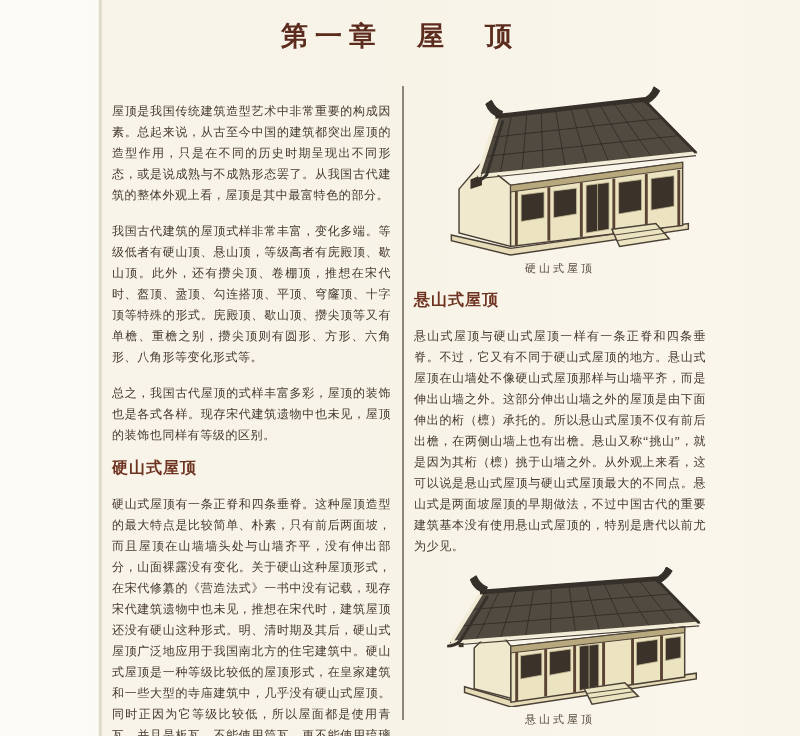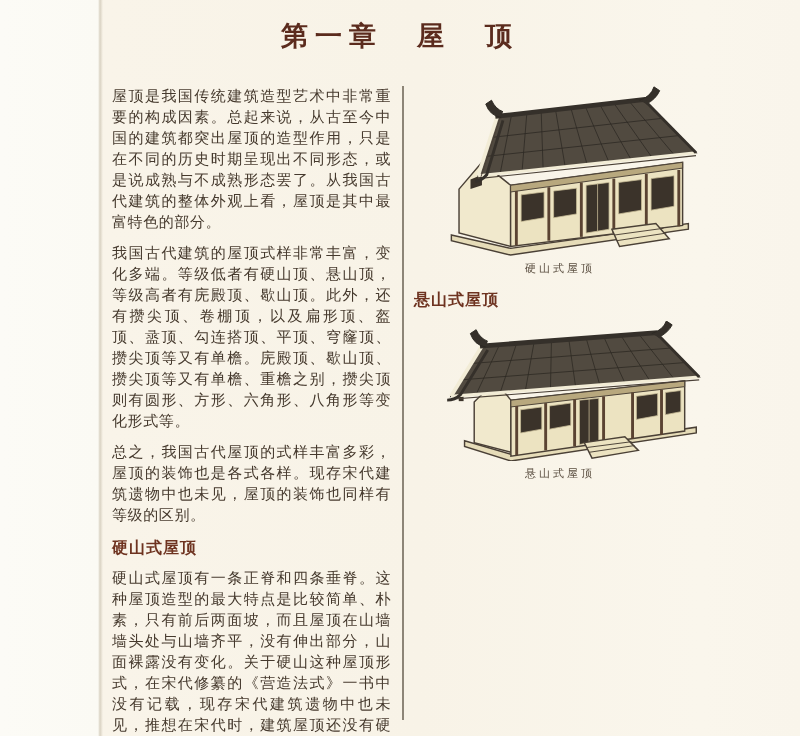--- a/index.html
+++ b/index.html
@@ -14,21 +14,21 @@
     color:#5b2b1d;font-family:Liberation Serif, serif;
   }
   .col-divider{
     position:absolute;left:402px;top:86px;width:2px;height:634px;
     background:#8d8577;
   }
   .col{position:absolute;top:86px;}
   .left-col{left:112px;width:279px;}
   .right-col{left:414px;width:292px;top:84px;}
   .col p{
-    margin:0 0 10px 0;font-size:15px;line-height:21px;letter-spacing:0.6px;
+    margin:15px 0 10px 0;font-size:12px;line-height:21px;letter-spacing:0.6px;
     text-align:justify;color:#45392d;
   }
   .section-heading{
     margin:12px 0 9px 0;font-size:16px;font-weight:bold;letter-spacing:1px;
     color:#6e3320;font-family:"Liberation Sans","DejaVu Sans",sans-serif;
   }
   .right-col .section-heading{margin-top:14px;}
   figure{margin:0;}
   figure svg{display:block;}
   .fig1 svg{margin-left:14px;}
@@ -42,21 +42,21 @@
 <body>
 
 <div class="page">
 
   <h1 class="chapter-title">第一章　屋　顶</h1>
 
   <div class="col-divider"></div>
 
   <div class="col left-col">
     <p>屋顶是我国传统建筑造型艺术中非常重要的构成因素。总起来说，从古至今中国的建筑都突出屋顶的造型作用，只是在不同的历史时期呈现出不同形态，或是说成熟与不成熟形态罢了。从我国古代建筑的整体外观上看，屋顶是其中最富特色的部分。</p>
-    <p>我国古代建筑的屋顶式样非常丰富，变化多端。等级低者有硬山顶、悬山顶，等级高者有庑殿顶、歇山顶。此外，还有攒尖顶、卷棚顶，以及扁形顶、盔顶、盝顶、勾连搭顶、平顶、穹窿顶、攒尖顶等又有单檐。庑殿顶、歇山顶、攒尖顶等又有单檐、重檐之别，攒尖顶则有圆形、方形、六角形、八角形等变化形式等。</p>
+    <p>我国古代建筑的屋顶式样非常丰富，变化多端。等级低者有硬山顶、悬山顶，等级高者有庑殿顶、歇山顶。此外，还有攒尖顶、卷棚顶，推想在宋代时、盔顶、盝顶、勾连搭顶、平顶、穹窿顶、十字顶等特殊的形式。庑殿顶、歇山顶、攒尖顶等又有单檐、重檐之别，攒尖顶则有圆形、方形、六角形、八角形等变化形式等。</p>
     <p>总之，我国古代屋顶的式样丰富多彩，屋顶的装饰也是各式各样。现存宋代建筑遗物中也未见，屋顶的装饰也同样有等级的区别。</p>
     <h2 class="section-heading">硬山式屋顶</h2>
     <p>硬山式屋顶有一条正脊和四条垂脊。这种屋顶造型的最大特点是比较简单、朴素，只有前后两面坡，而且屋顶在山墙墙头处与山墙齐平，没有伸出部分，山面裸露没有变化。关于硬山这种屋顶形式，在宋代修纂的《营造法式》一书中没有记载，现存宋代建筑遗物中也未见，推想在宋代时，建筑屋顶还没有硬山这种形式。明、清时期及其后，硬山式屋顶广泛地应用于我国南北方的住宅建筑中。硬山式屋顶是一种等级比较低的屋顶形式，在皇家建筑和一些大型的寺庙建筑中，几乎没有硬山式屋顶。同时正因为它等级比较低，所以屋面都是使用青瓦，并且是板瓦，不能使用筒瓦，更不能使用琉璃瓦。</p>
   </div>
 
   <div class="col right-col">
 
     <figure class="fig1">
       <svg width="278" height="172" viewBox="0 0 290 180">
 
@@ -128,20 +128,21 @@
         <g>
           <polygon points="192,152 238,146 252,162 200,170" fill="#ece3c1" stroke="#4a4036" stroke-width="1.5"></polygon>
           <line x1="195" y1="158" x2="246" y2="151" stroke="#4a4036" stroke-width="1"></line>
           <line x1="197" y1="164" x2="249" y2="156" stroke="#4a4036" stroke-width="1"></line>
         </g>
       </svg>
       <figcaption>硬山式屋顶</figcaption>
     </figure>
 
     <h2 class="section-heading">悬山式屋顶</h2>
+    <p>悬山式屋顶与硬山式屋顶一样有一条正脊和四条垂脊。不过，它又有不同于硬山式屋顶的地方。悬山式屋顶在山墙处不像硬山式屋顶那样与山墙平齐，而是伸出山墙之外。这部分伸出山墙之外的屋顶是由下面伸出的桁（檩）承托的。所以悬山式屋顶不仅有前后出檐，在两侧山墙上也有出檐。悬山又称“挑山”，就是因为其桁（檩）挑于山墙之外。从外观上来看，这可以说是悬山式屋顶与硬山式屋顶最大的不同点。悬山式是两面坡屋顶的早期做法，不过中国古代的重要建筑基本没有使用悬山式屋顶的，特别是唐代以前尤为少见。</p>
 
     <figure class="fig2">
       <svg width="300" height="140" viewBox="0 0 310 145">
 
         <g>
           <polygon points="52,124 100,138 292,110 292,116 100,145 52,130" fill="#e6dcb8" stroke="#4a4036" stroke-width="1.5"></polygon>
         </g>
 
         <g>
           <polygon points="62,84 84,62 100,82 100,136 62,126" fill="#f1e9cd" stroke="#4a4036" stroke-width="1.5"></polygon>

